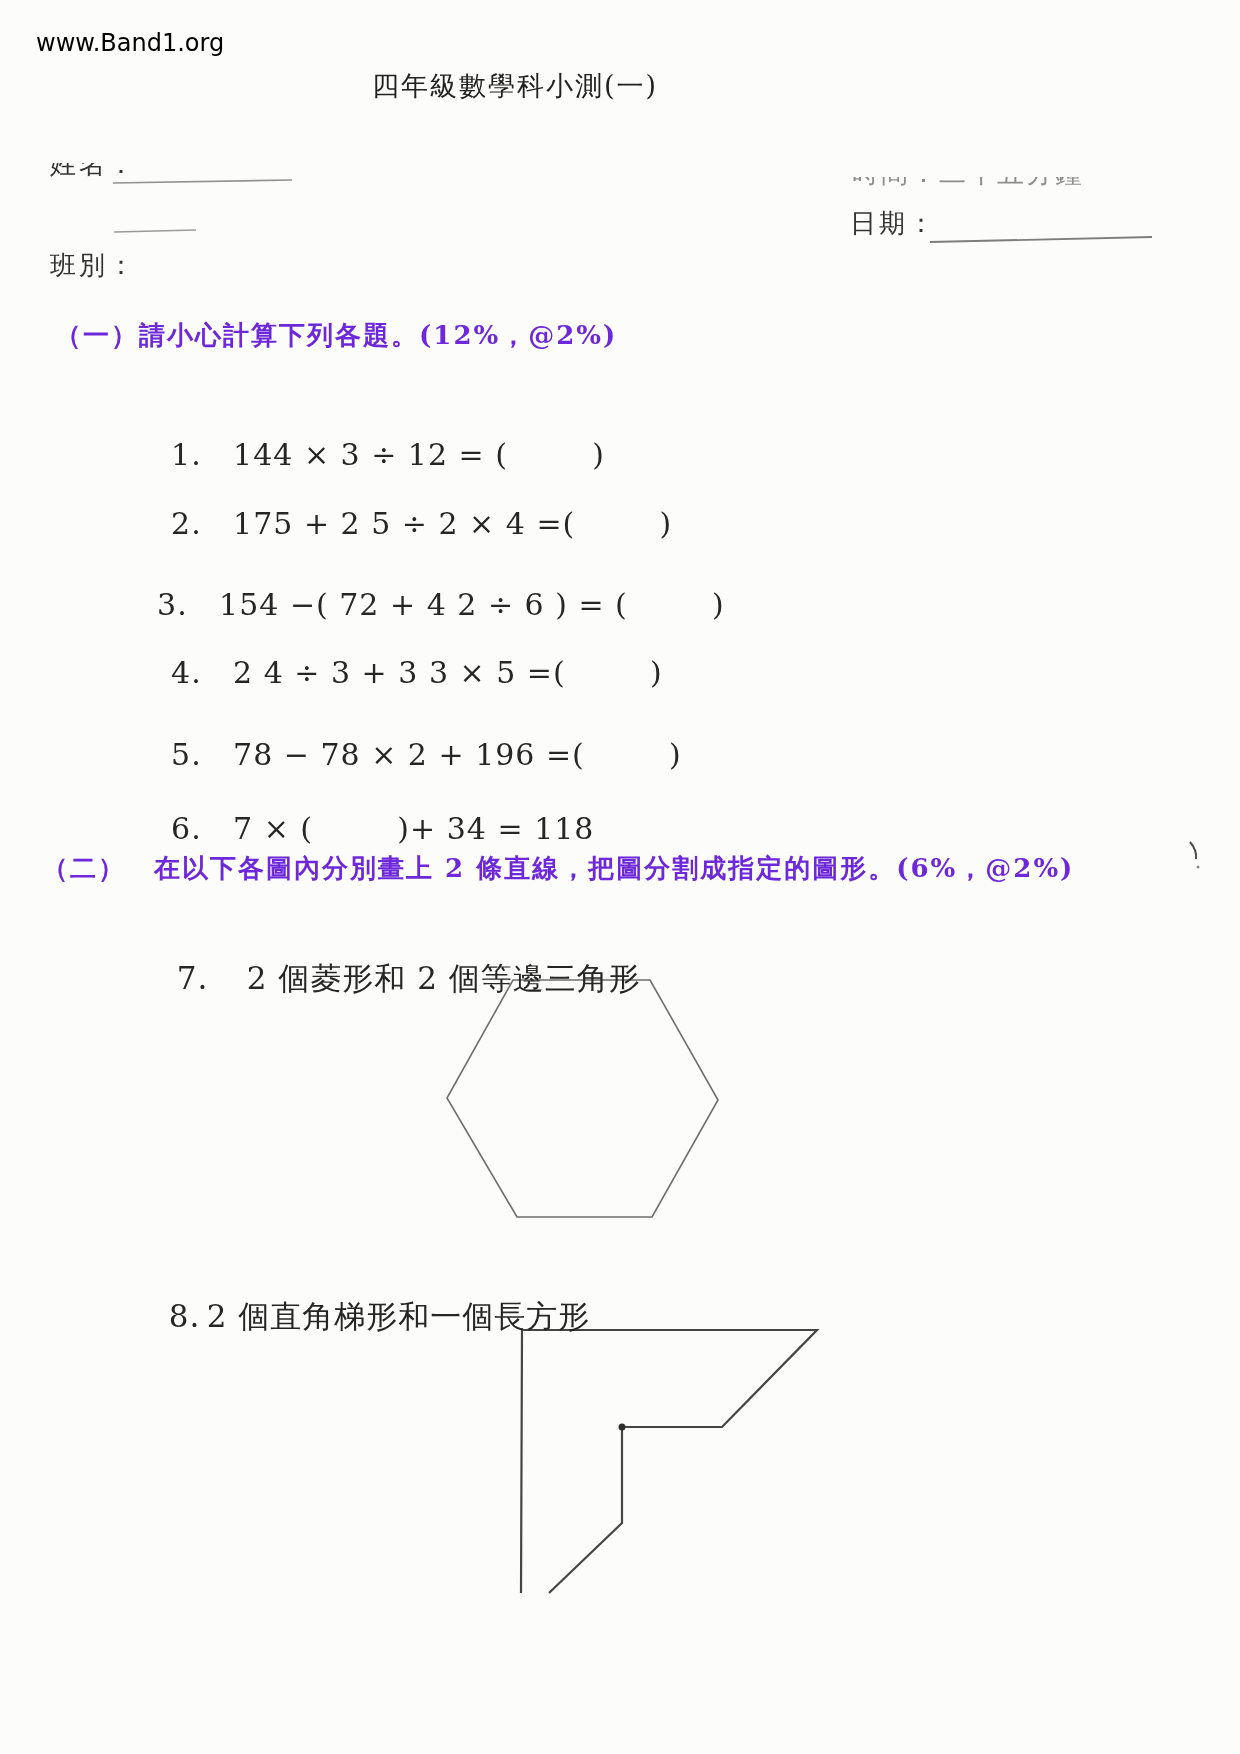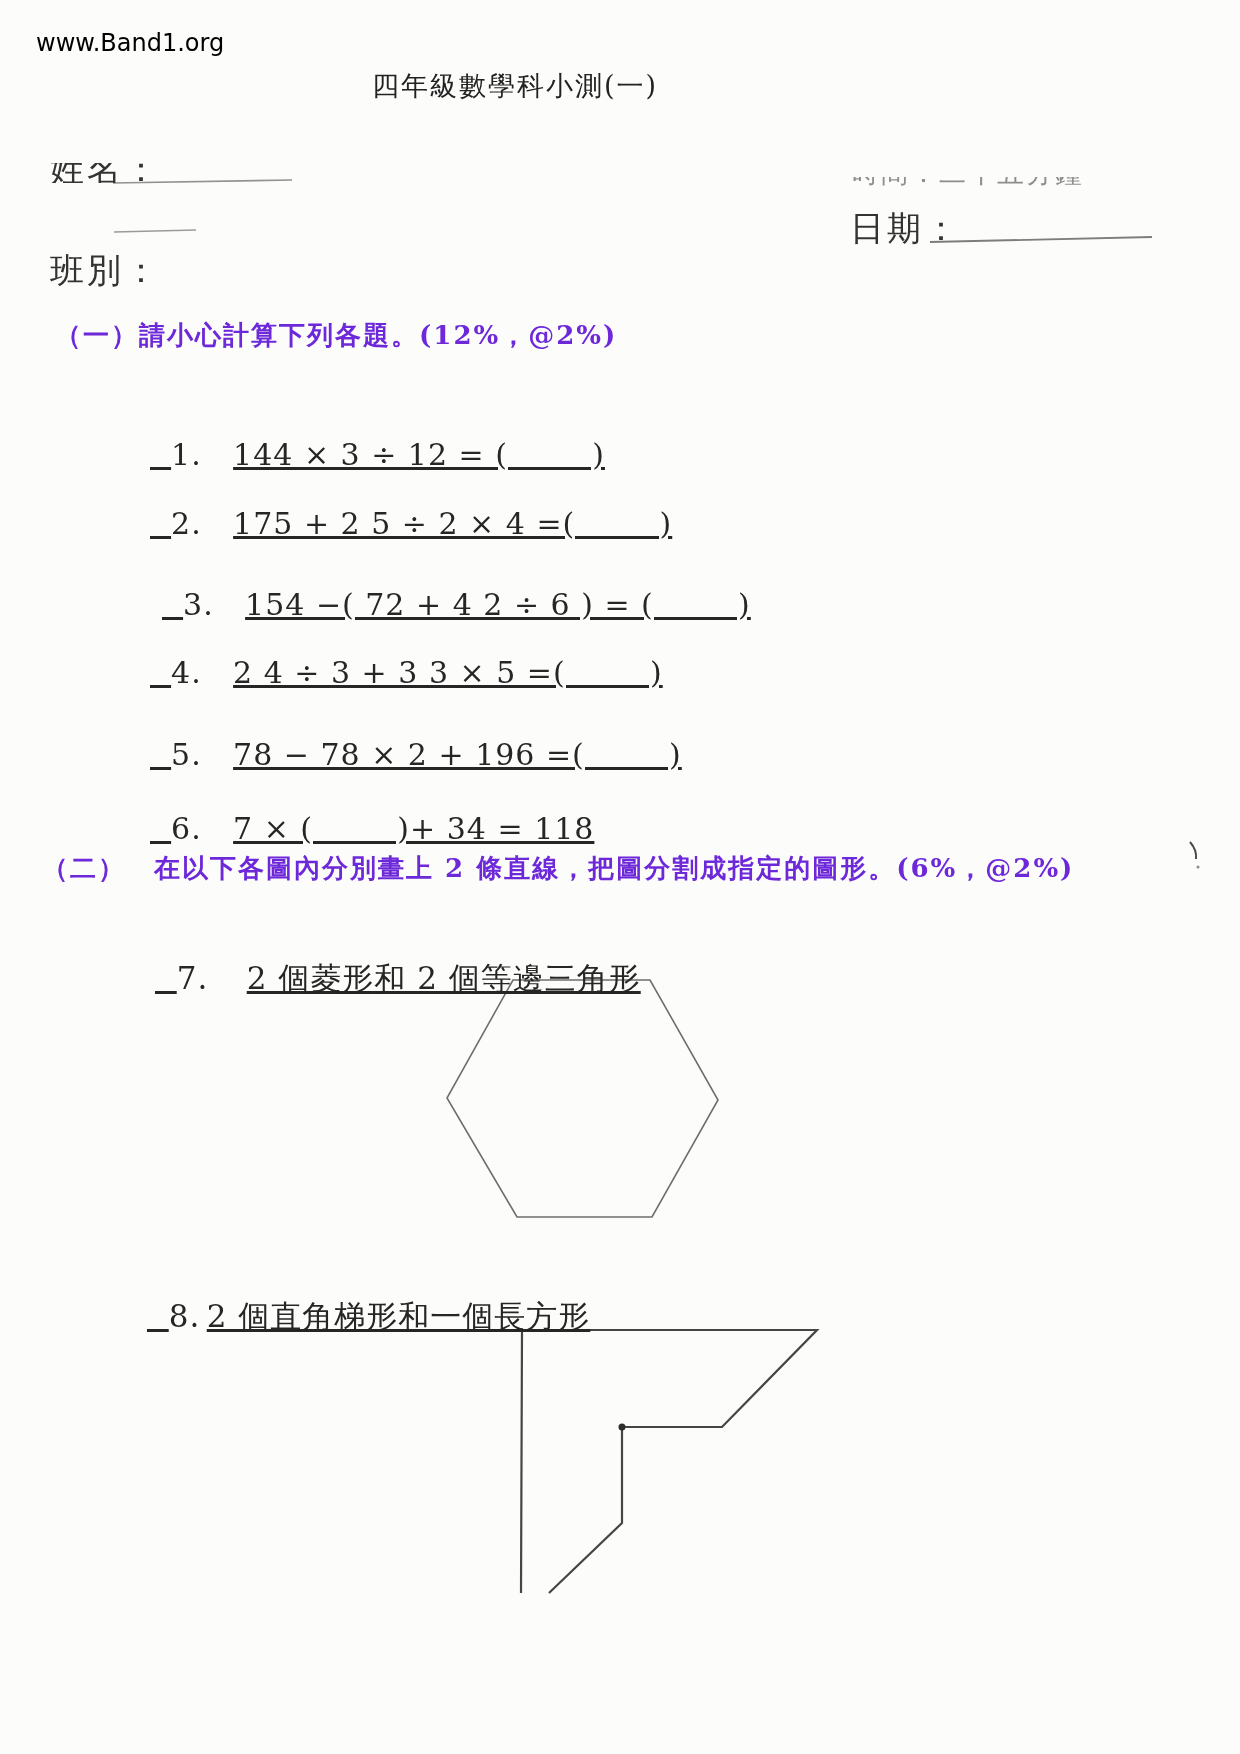--- a/index.html
+++ b/index.html
@@ -7,23 +7,23 @@
     width:1240px; height:1754px;
     position:relative;
     background:#fcfcfb;
     font-family:"DejaVu Serif","Liberation Serif",serif;
     color:#2b2b2b;
     overflow:hidden;
   }
   .t { position:absolute; white-space:pre; line-height:1.15; }
   .sans { font-family:"DejaVu Sans","Liberation Sans",sans-serif; }
   .title { font-size:27px; letter-spacing:2px; color:#222; }
-  .label { font-size:34px; letter-spacing:3px; color:#333; }
+  .label { font-size:26px; letter-spacing:3px; color:#333; }
   .heading { font-size:26px; letter-spacing:2px; color:#6d28d9;font-weight:bold; }
-  .qrow { font-size:30px; letter-spacing:1px; color:#262626;text-decoration:underline; }
+  .qrow { font-size:30px; letter-spacing:1px; color:#262626; }
   .qnum { display:inline-block; }
   .clip { position:absolute; overflow:hidden; }
   .clip > span { display:block; }
   .faded { opacity:.55; filter:blur(.4px); }
   svg.overlay { position:absolute; left:0; top:0; z-index:0; }
   .t, .clip { z-index:2; }
 </style>
 </head>
 <body>
 
@@ -59,21 +59,21 @@
 <div class="t label" style="left:850px; top:209px;">日期：</div>
 
 <div class="t heading" style="left:55px; top:321px;">（一）請小心計算下列各題。(12%，@2%)</div>
 
 <div class="t qrow" style="left:150px; top:403px;">
   <span class="qnum" style="width:62px;">1.</span><span>144 × 3 ÷ 12 = (        )</span>
 </div>
 <div class="t qrow" style="left:150px; top:472px;">
   <span class="qnum" style="width:62px;">2.</span><span>175 + 2 5 ÷ 2 × 4 =(        )</span>
 </div>
-<div class="t qrow" style="left:162px; top:553px;">
+<div class="t qrow" style="left:136px; top:553px;">
   <span class="qnum" style="width:62px;">3.</span><span>154 −( 72 + 4 2 ÷ 6 ) = (        )</span>
 </div>
 <div class="t qrow" style="left:150px; top:621px;">
   <span class="qnum" style="width:62px;">4.</span><span>2 4 ÷ 3 + 3 3 × 5 =(        )</span>
 </div>
 <div class="t qrow" style="left:150px; top:703px;">
   <span class="qnum" style="width:62px;">5.</span><span>78 − 78 × 2 + 196 =(        )</span>
 </div>
 <div class="t qrow" style="left:150px; top:777px;">
   <span class="qnum" style="width:62px;">6.</span><span>7 × (        )+ 34 = 118</span>

